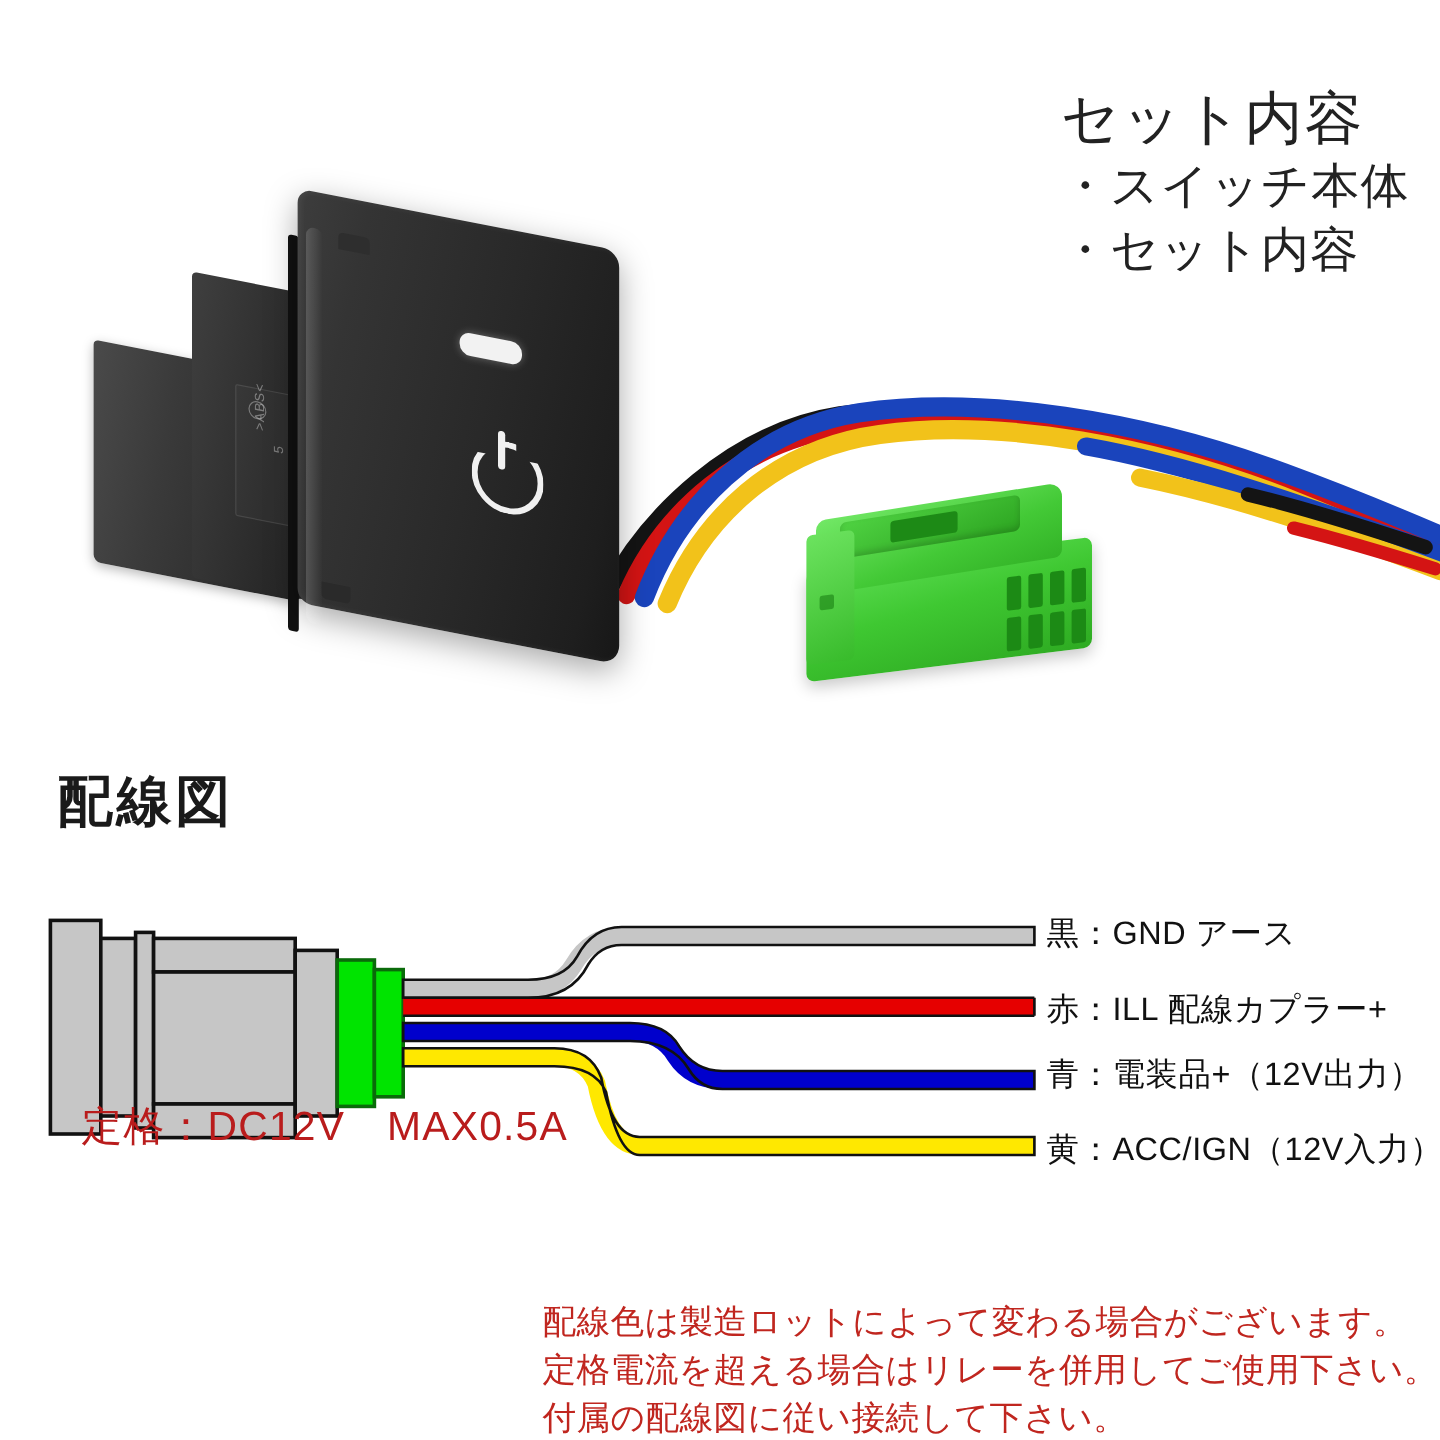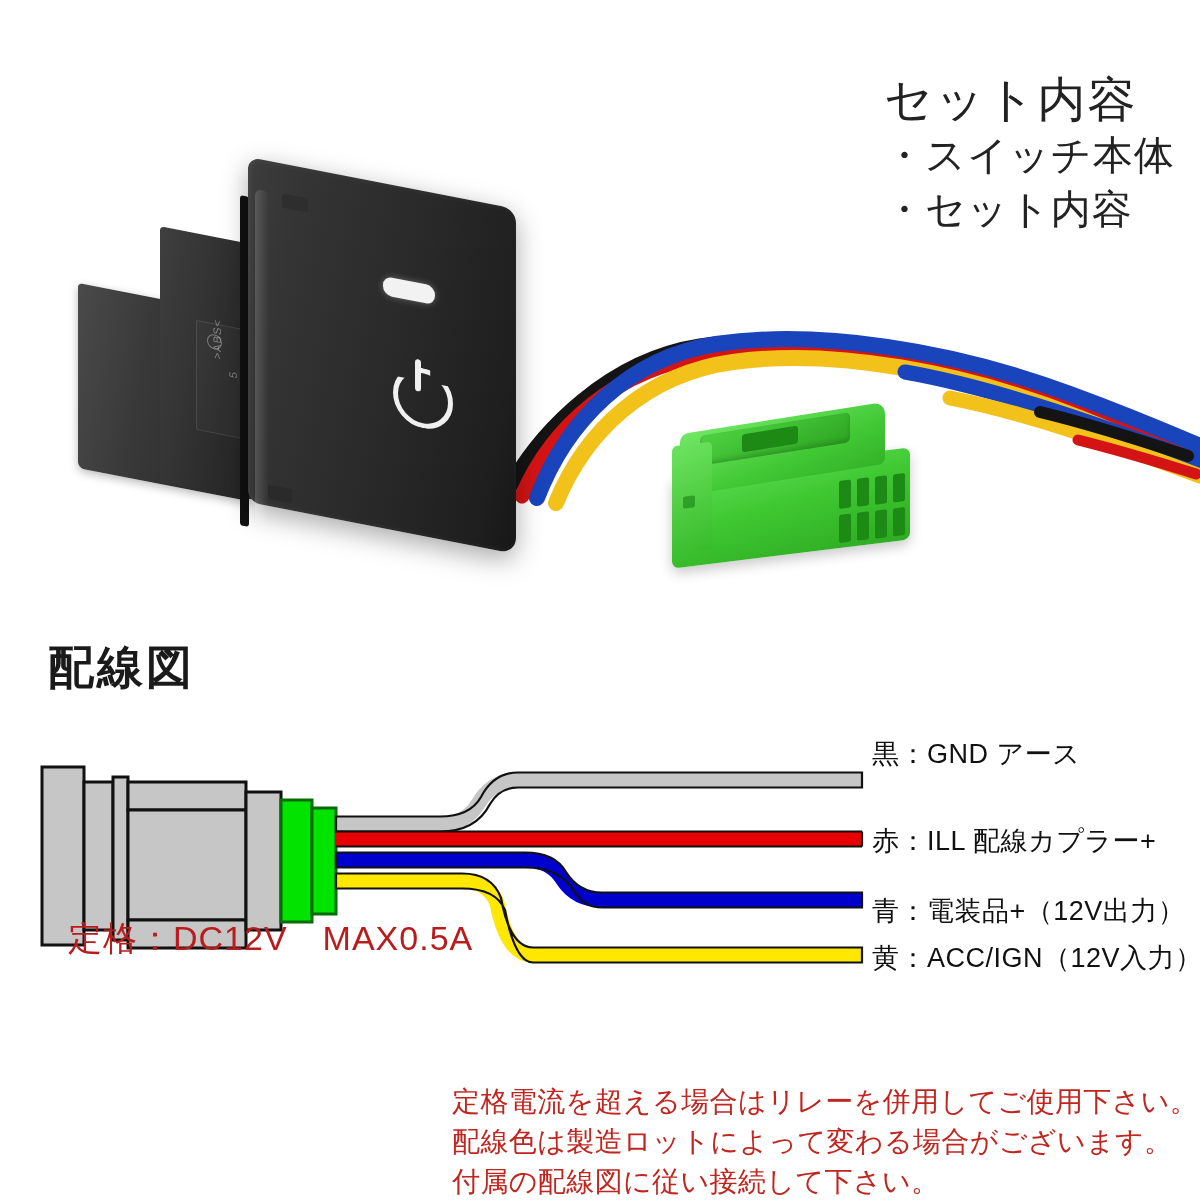--- a/index.html
+++ b/index.html
@@ -94,23 +94,23 @@
 
   
   #diagram-title{position:absolute;left:48px;top:637px;font-size:46px;
                  font-weight:700;letter-spacing:3px;color:#1a1a1a;text-align:right;}
   #diagram{position:absolute;left:0;top:700px;width:1200px;height:320px;}
 
   #rating{position:absolute;left:68px;top:916px;font-size:34px;
           letter-spacing:1px;color:#b91c1c;white-space:pre;}
 
   .wire-label{position:absolute;font-size:27px;letter-spacing:.5px;color:#111;white-space:nowrap;}
-  #lbl-black{left:872px;top:736px;}
+  #lbl-black{left:872px;top:760px;}
   #lbl-red  {left:872px;top:823px;}
-  #lbl-blue {left:872px;top:877px;margin-top:16px;}
+  #lbl-blue {left:872px;top:877px;}
   #lbl-yellow{left:872px;top:940px;}
 
   
   #warning{position:absolute;left:452px;top:1082px;width:740px;
            font-size:28px;line-height:1.43;letter-spacing:.4px;color:#c0261f;}
   #warning div{white-space:nowrap;}
 </style>
 </head>
 <body>
 
@@ -208,16 +208,16 @@
 </svg>
 
 <div id="rating">定格：DC12V　MAX0.5A</div>
 
 <div class="wire-label" id="lbl-black">黒：GND アース</div>
 <div class="wire-label" id="lbl-red">赤：ILL 配線カプラー+</div>
 <div class="wire-label" id="lbl-blue">青：電装品+（12V出力）</div>
 <div class="wire-label" id="lbl-yellow">黄：ACC/IGN（12V入力）</div>
 
 <div id="warning">
+  <div>配線色は製造ロットによって変わる場合がございます。</div>
   <div>定格電流を超える場合はリレーを併用してご使用下さい。</div>
-  <div>配線色は製造ロットによって変わる場合がございます。</div>
   <div>付属の配線図に従い接続して下さい。</div>
 </div>
 
 </body></html>

